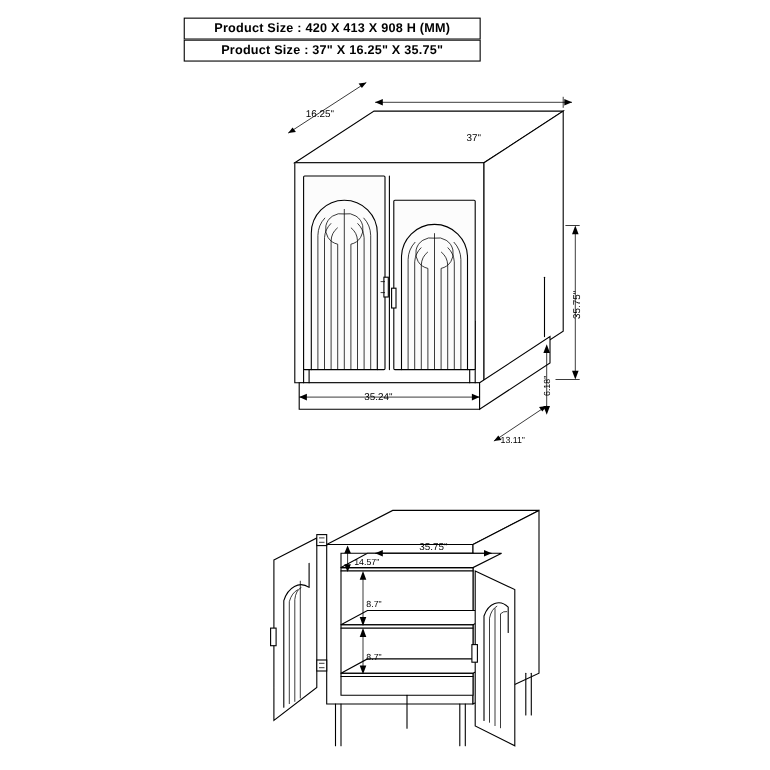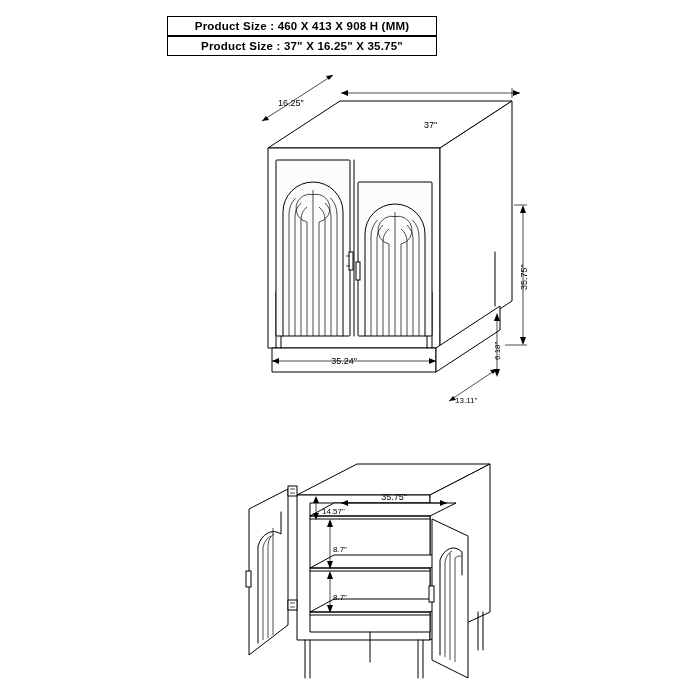--- a/index.html
+++ b/index.html
@@ -99,21 +99,21 @@
     font-size: 8px;
     fill: #000;
   }
 </style>
 </head>
 <body>
 
 <div id="root">
 
   <div class="spec-box" id="spec-row-1">
-    <span class="spec-text">Product Size :  460 X 413 X 908 H (MM)</span>
+    <span class="spec-text">Product Size :  420 X 413 X 908 H (MM)</span>
   </div>
   <div class="spec-box" id="spec-row-2">
     <span class="spec-text">Product Size :   37" X 16.25" X 35.75"</span>
   </div>
 
   <svg class="drawing" width="700" height="700" viewBox="0 0 700 700">
 
     <polygon class="fill-white" points="268,148 340,101 512,101 440,148"></polygon>
 
     <polygon class="fill-white" points="268,148 440,148 440,348 268,348"></polygon>

